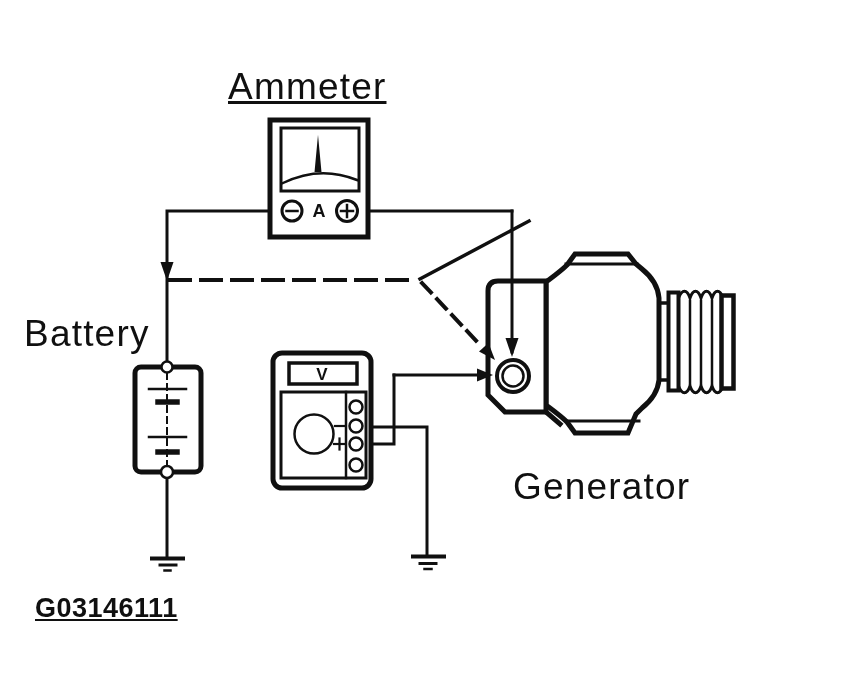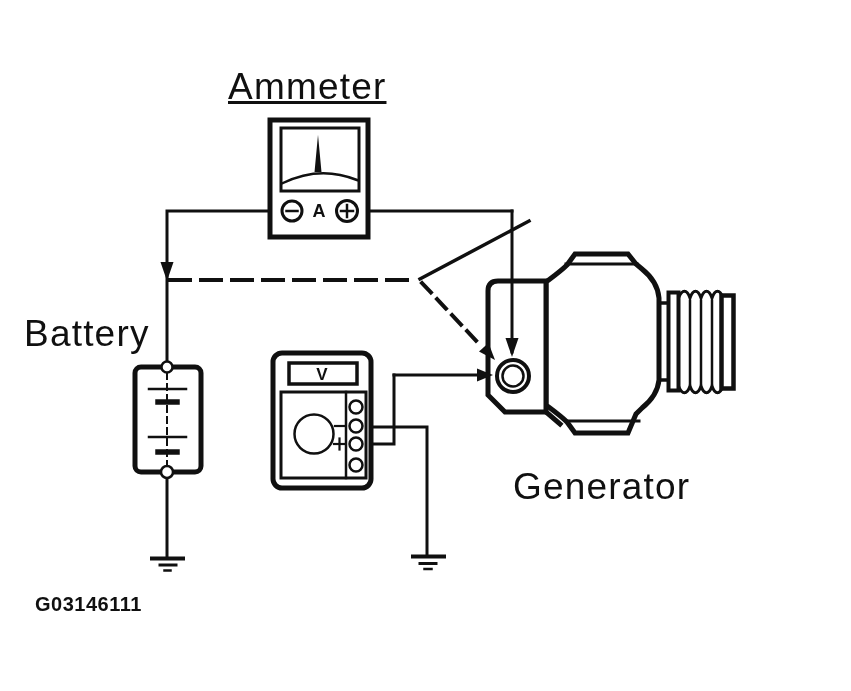--- a/index.html
+++ b/index.html
@@ -2,21 +2,21 @@
 <html><head>
 <meta charset="utf-8">
 <style>
   html,body{margin:0;padding:0;background:#fff;}
   #figure-root{
     position:relative;width:851px;height:691px;background:#fff;overflow:hidden;
     font-family:"Liberation Sans", sans-serif;color:#101010;
   }
   .lbl{position:absolute;white-space:pre;color:inherit;}
   .lbl-big{font-size:37px;letter-spacing:1.2px;line-height:41px;}
-  .lbl-id{font-size:20px;font-weight:bold;letter-spacing:0.5px;}
+  .lbl-id{font-size:27px;font-weight:bold;letter-spacing:0.5px;text-decoration:underline;}
   svg{position:absolute;left:0;top:0;}
   svg *{vector-effect:none;}
 </style>
 </head>
 <body>
 
 <div id="figure-root" style="color: rgb(16, 16, 16); background: rgb(255, 255, 255);">
 
   <svg width="851" height="691" viewBox="0 0 851 691">
     <g stroke="currentColor" fill="none" stroke-linecap="square">

